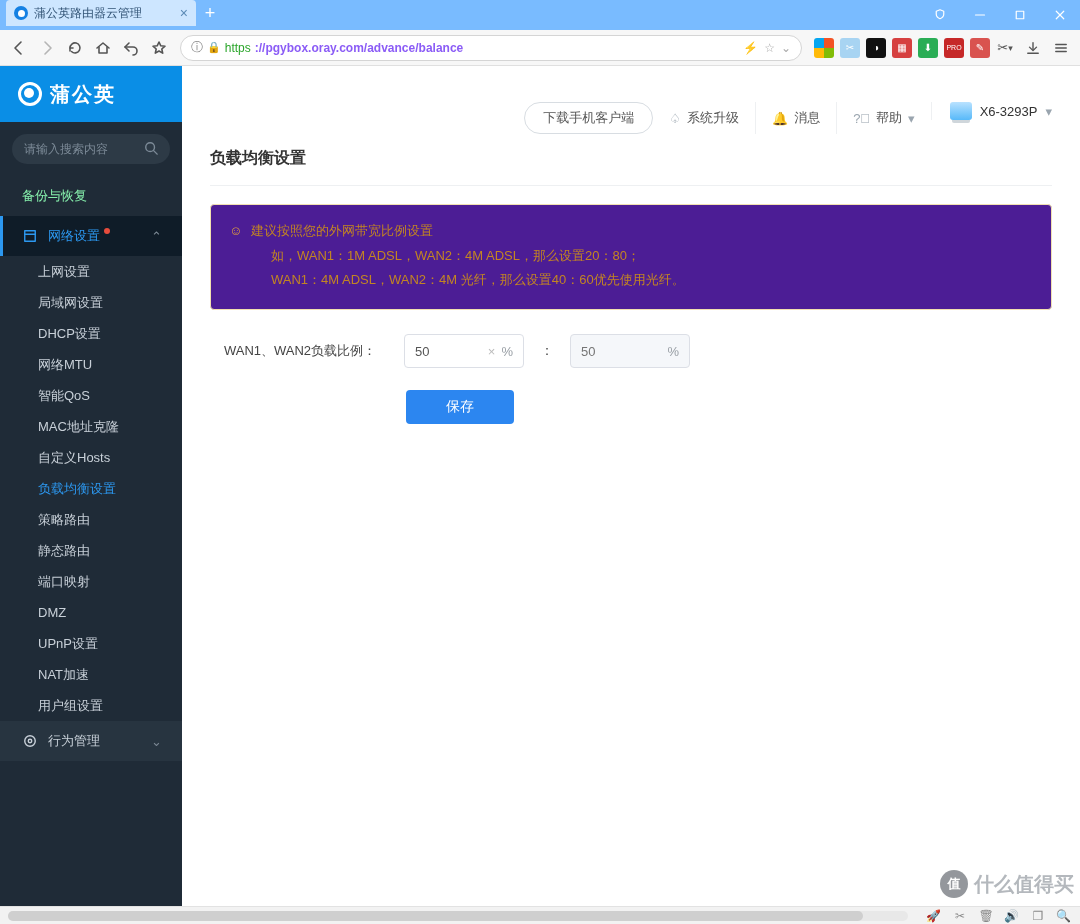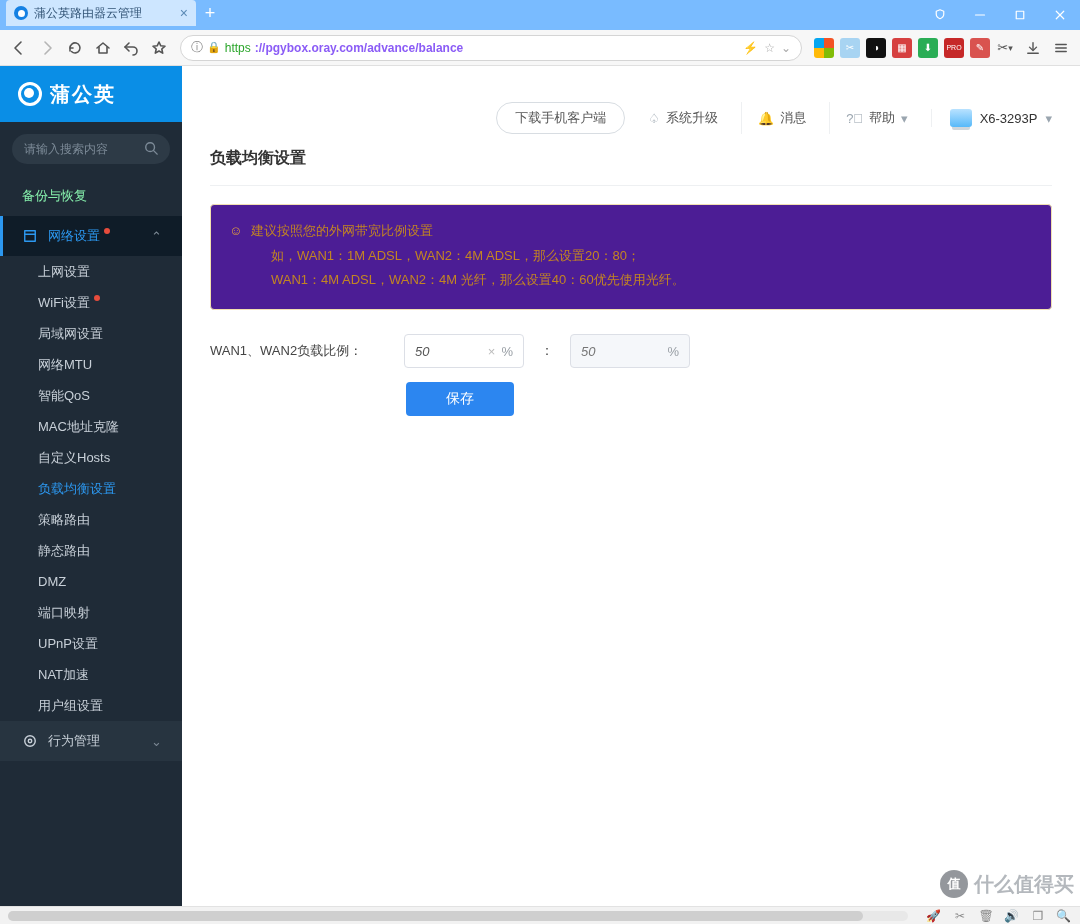--- a/index.html
+++ b/index.html
@@ -40,46 +40,46 @@
   .side-item.active::before { content:''; position:absolute; left:0; top:0; bottom:0; width:3px; background:#2c98f0; }
   .side-item .chev { margin-left:auto; color:#7a8793; }
   .side-icon { width:16px; margin-right:10px; display:inline-flex; align-items:center; justify-content:center;}
   .dot-badge { width:6px; height:6px; background:#e74c3c; border-radius:50%; margin-left:4px; display:inline-block; position:relative; top:-5px;}
   .sub { padding-left: 38px; height:31px; display:flex; align-items:center; font-size:13px; color:#c8d0d8; cursor:pointer; position:relative;}
   .sub.active { color:#2c98f0; }
   .side-sect { background:#273440; }
 
   .main { flex:1; background:#fff; display:flex; flex-direction:column; }
   .page-header { height:56px; border-bottom:0; display:flex; align-items:center; padding:0 18px; gap:12px; }
-  .hdr-right { margin-left:auto; display:flex; align-items:center; gap:7px;margin-top:48px; }
+  .hdr-right { margin-left:auto; display:flex; align-items:flex-start; gap:0;margin-top:48px; }
   .hdr-btn { border:1px solid #d8dde2; border-radius:16px; height:32px; padding:0 18px; display:flex; align-items:center; font-size:13px; color:#555; cursor:pointer; background:#fff; }
   .hdr-link { display:flex; align-items:center; gap:6px; padding:0 16px; height:32px; font-size:13px; color:#555; cursor:pointer; border-left:1px solid #eef0f2;}
   .hdr-link:first-of-type { border-left:none; }
   .hdr-ico { color:#9aa5af; }
   .device { display:flex; align-items:center; gap:8px; padding:0 10px 0 18px; border-left:1px solid #eef0f2; cursor:pointer;}
   .device-ic { width:22px; height:18px; background:linear-gradient(#b9e2ff,#57b9f9); border-radius:3px; position:relative;}
   .device-ic::after{content:''; position:absolute; bottom:-3px; left:2px; right:2px; height:3px; background:#cfd6db; border-radius:0 0 2px 2px;}
 
   .content { padding: 14px 28px; }
   .page-title { font-size:16px; font-weight:700; color:#333; padding:12px 0 16px; border-bottom: none; }
   .hr { height:1px; background:#eef0f2; margin-bottom:18px;}
   .tip-box { border:1px solid #f1dfb1; background:#4c1d95; border-radius:4px; padding:14px 18px 16px; color:#c38522; font-size:13px; line-height:1.9; }
   .tip-box .tip-ic { display:inline-block; width:14px; margin-right:8px; color:#e6a23c;}
   .tip-line2, .tip-line3 { padding-left:42px; }
 
   .form-row { display:flex; align-items:center; margin-top:24px; gap:14px; }
-  .form-label { width:180px; font-size:13px; color:#444; }
+  .form-label { width:180px; font-size:13px; color:#444;text-align:center; }
   .inp { width:120px; height:34px; border:1px solid #dcdfe6; border-radius:4px; display:flex; align-items:center; padding:0 10px; font-size:13px; color:#555; background:#fff; }
   .inp.disabled { background:#f5f7fa; color:#a6abb3; }
-  .inp input { border:none; outline:none; width:40px; font-size:13px; color:inherit; background:transparent;font-style:italic; }
+  .inp input { border:none; outline:none; width:40px; font-size:13px; color:inherit; background:transparent; }
   .inp .x { color:#bbb; margin-left:auto; cursor:pointer; }
   .inp .pct { color:#9aa0a6; margin-left:6px;}
   .colon { color:#555; font-size:14px; padding:0 2px;}
 
-  .btn-row { margin-top:14px; padding-left:196px; }
+  .btn-row { margin-top:22px; padding-left:196px; }
   .btn-primary { background:#2c86f0; color:#fff; border:none; border-radius:4px; height:34px; width:108px; font-size:14px; cursor:pointer; }
 
   
   .statusbar { position:absolute; left:0; right:0; bottom:0; height:18px; background:#f2f2f2; border-top:1px solid #e2e2e2; display:flex; align-items:center; justify-content:flex-end; gap:10px; padding:0 8px; color:#777; font-size:12px;}
   .statusbar .scroll { flex:1; height:10px; background:#e8e8e8; border-radius:5px; margin-right:8px; position:relative;}
   .statusbar .scroll::after{ content:''; position:absolute; left:0; top:0; bottom:0; width:95%; background:#cfcfcf; border-radius:5px;}
   .watermark { position:absolute; right:6px; bottom:8px; display:flex; align-items:center; gap:6px; color:#fff; opacity:.92; pointer-events:none;}
   .watermark .badge { width:28px; height:28px; border-radius:50%; background:#8b8f94; display:flex; align-items:center; justify-content:center; font-size:13px; font-weight:700;}
   .watermark .txt { font-size:20px; font-weight:700; color:#aeb3b8; text-shadow:0 1px 0 rgba(255,255,255,.4);}
   .sb-ico { width:16px; text-align:center; cursor:pointer; color:#888; }
@@ -223,25 +223,24 @@
       <span>网络设置</span>
       <span class="dot-badge"></span>
       <span class="chev">⌃</span>
     </div>
 
     <div>
       <div class="sub">
           <span>上网设置</span>
         </div>
       <div class="sub">
-          <span>WiFi设置</span>
-          <span class="dot-badge"></span>
-        </div>
-      <div class="sub">
           <span>局域网设置</span>
+        </div>
+      <div class="sub">
+          <span>DHCP设置</span>
         </div>
       <div class="sub">
           <span>网络MTU</span>
         </div>
       <div class="sub">
           <span>智能QoS</span>
         </div>
       <div class="sub">
           <span>MAC地址克隆</span>
         </div>
@@ -251,24 +250,24 @@
       <div class="sub active">
           <span>负载均衡设置</span>
         </div>
       <div class="sub">
           <span>策略路由</span>
         </div>
       <div class="sub">
           <span>静态路由</span>
         </div>
       <div class="sub">
+          <span>端口映射</span>
+        </div>
+      <div class="sub">
           <span>DMZ</span>
-        </div>
-      <div class="sub">
-          <span>端口映射</span>
         </div>
       <div class="sub">
           <span>UPnP设置</span>
         </div>
       <div class="sub">
           <span>NAT加速</span>
         </div>
       <div class="sub">
           <span>用户组设置</span>
         </div>

